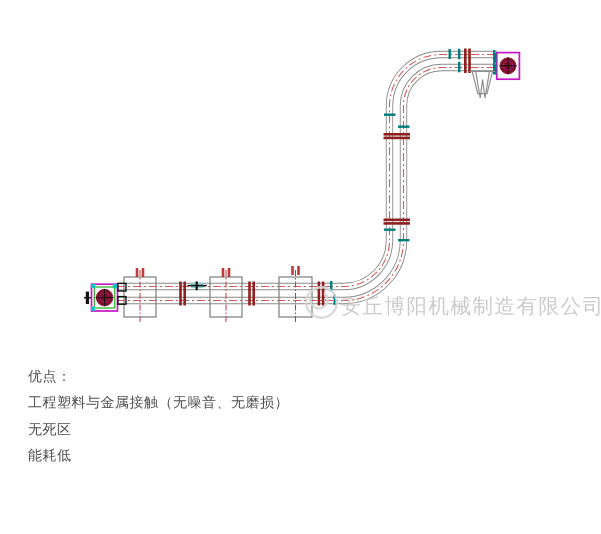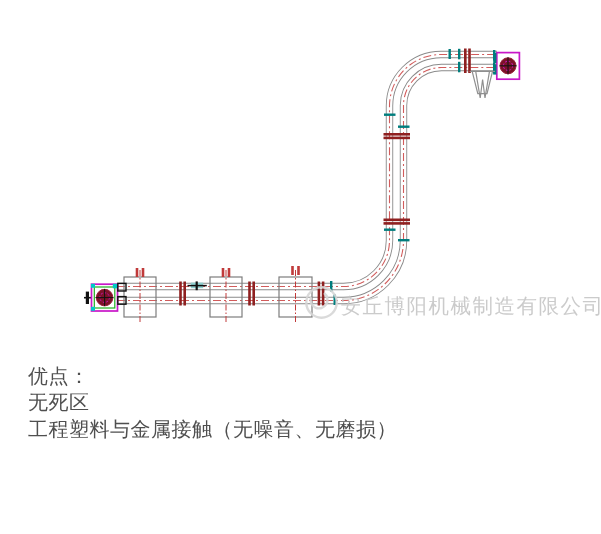--- a/index.html
+++ b/index.html
@@ -35,21 +35,21 @@
 
   .flow-cyan { fill:var(--symbol-cyan-fill); }
 
   .wm-stroke { fill:none; stroke:#d6d6d6; stroke-width:2.4; }
   .wm-text { fill:var(--watermark-gray); font-size:20.5px; letter-spacing:1.5px;
              font-family:"Liberation Sans","DejaVu Sans",sans-serif; }
 
   
   #advantages {
     position:absolute; left:28px; top:363px; color:var(--text-gray);
-    font-size:20px; line-height:26.4px; letter-spacing:0.5px; white-space:nowrap;
+    font-size:14px; line-height:26.4px; letter-spacing:0.5px; white-space:nowrap;
   }
 </style>
 </head>
 <body>
 
 <div id="stage">
 
   <svg id="drawing" width="601" height="534" viewBox="0 0 601 534">
 
     <g>
@@ -150,17 +150,18 @@
 
     <g opacity="0.9">
       <circle class="wm-stroke" cx="321.5" cy="302.5" r="15.2"></circle>
       <path class="wm-stroke" d="M311,297 a8.5,8.5 0 1 0 13,-4"></path>
       <text class="wm-text" x="340.5" y="312.5">安丘博阳机械制造有限公司</text>
     </g>
   </svg>
 
   <div id="advantages">
     <div>优点：</div>
+    <div>工程塑料与金属接触（无噪音、无磨损）</div>
     <div>无死区</div>
-    <div>工程塑料与金属接触（无噪音、无磨损）</div>
+    <div>能耗低</div>
   </div>
 
 </div>
 
 </body></html>

